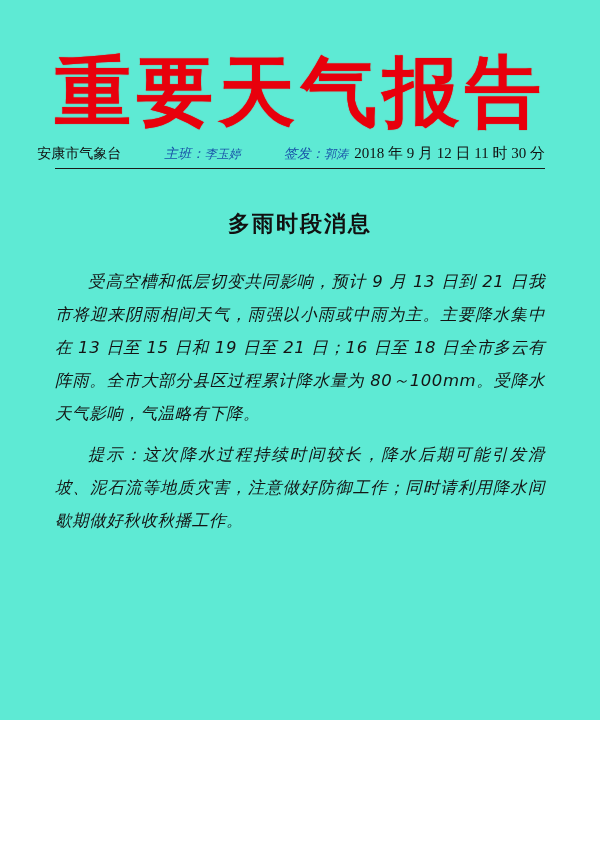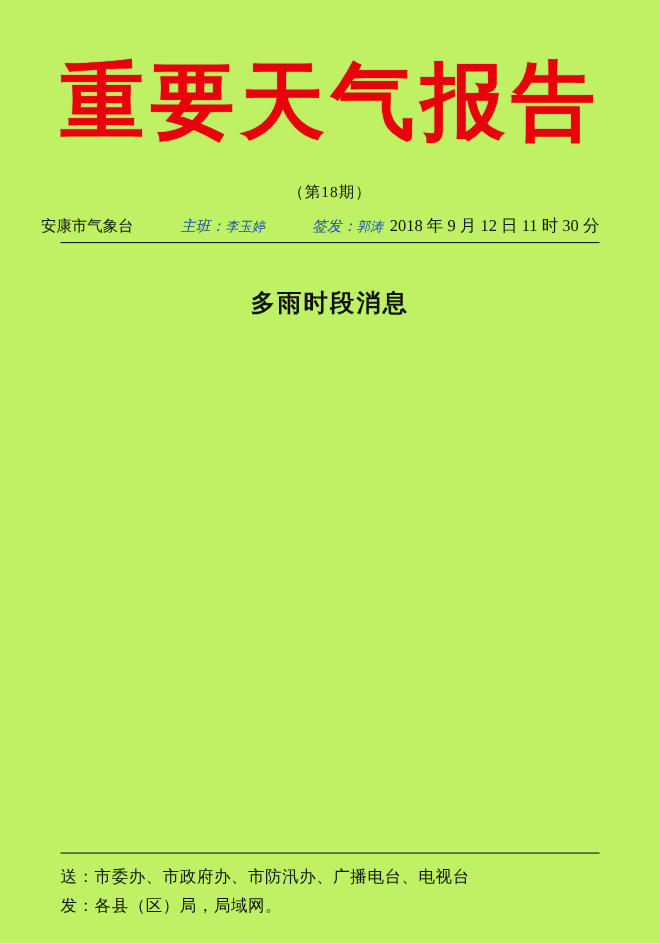--- a/index.html
+++ b/index.html
@@ -10,24 +10,24 @@
     width: 600px;
     height: 858px;
     background: #ffffff;
     font-family: "Liberation Serif", "DejaVu Serif", serif;
     color: #111111;
     overflow: hidden;
   }
   .page {
     position: relative;
     width: 600px;
-    height: 858px;
+    height: 720px;
     box-sizing: border-box;
     padding: 0 55px;
-    background: #bef264;
+    background: #5eead4;
   }
   .masthead {
     text-align: center;
     color: #e8000c;
     font-family: "DejaVu Serif", "Liberation Serif", serif;
     font-weight: 700;
     font-size: 76px;
     letter-spacing: 6px;
     line-height: 1.05;
     padding-top: 52px;
@@ -107,33 +107,31 @@
     letter-spacing: 0.5px;
   }
 </style>
 </head>
 <body>
 
 <div class="page">
 
   <div class="masthead">重要天气报告</div>
 
-  <div class="issue">（第18期）</div>
 
   <div class="issuer-row">
     <span class="org">安康市气象台</span>
     <span class="lbl">主班：</span>
     <span class="val">李玉婷</span>
     <span class="lbl">签发：</span>
     <span class="val">郭涛</span>
     <span class="date">2018 年 9 月 12 日 11 时 30 分</span>
   </div>
 
   <div class="doc-title">多雨时段消息</div>
 
+  <div class="body-text">
+    <p>受高空槽和低层切变共同影响，预计 9 月 13 日到 21 日我市将迎来阴雨相间天气，雨强以小雨或中雨为主。主要降水集中在 13 日至 15 日和 19 日至 21 日；16 日至 18 日全市多云有阵雨。全市大部分县区过程累计降水量为 80～100mm。受降水天气影响，气温略有下降。</p>
+    <p>提示：这次降水过程持续时间较长，降水后期可能引发滑坡、泥石流等地质灾害，注意做好防御工作；同时请利用降水间歇期做好秋收秋播工作。</p>
+  </div>
 
-  <div class="footer">
-    <div class="rule"></div>
-    <div class="line">送：市委办、市政府办、市防汛办、广播电台、电视台</div>
-    <div class="line">发：各县（区）局，局域网。</div>
-  </div>
 
 </div>
 
 </body></html>

